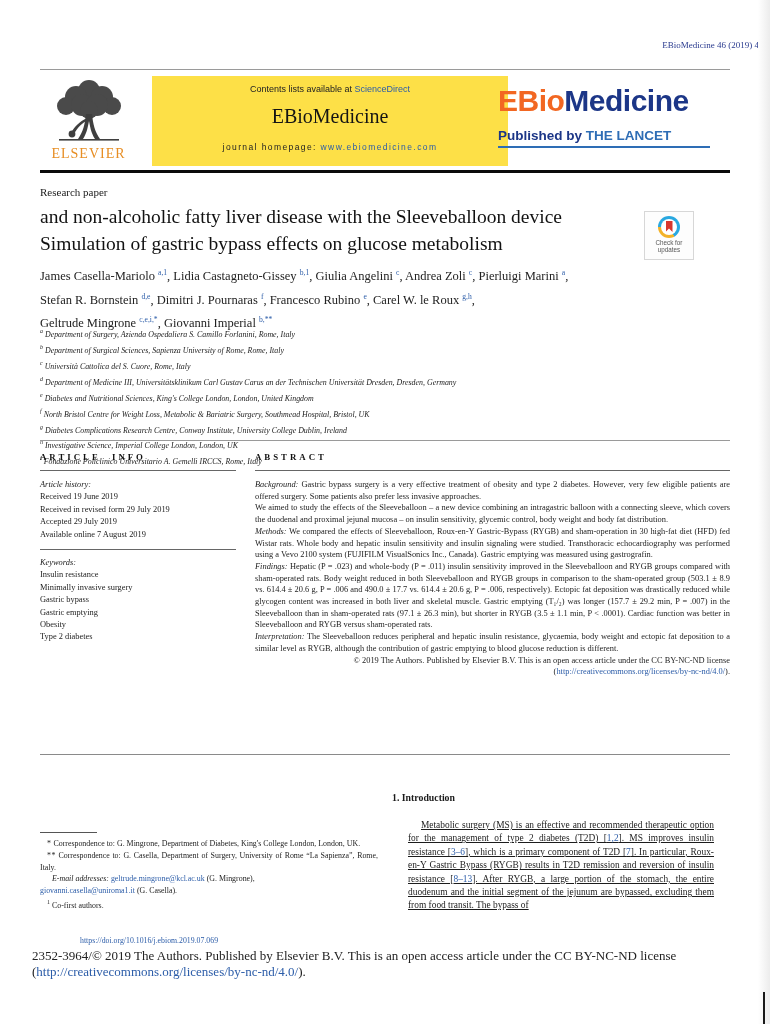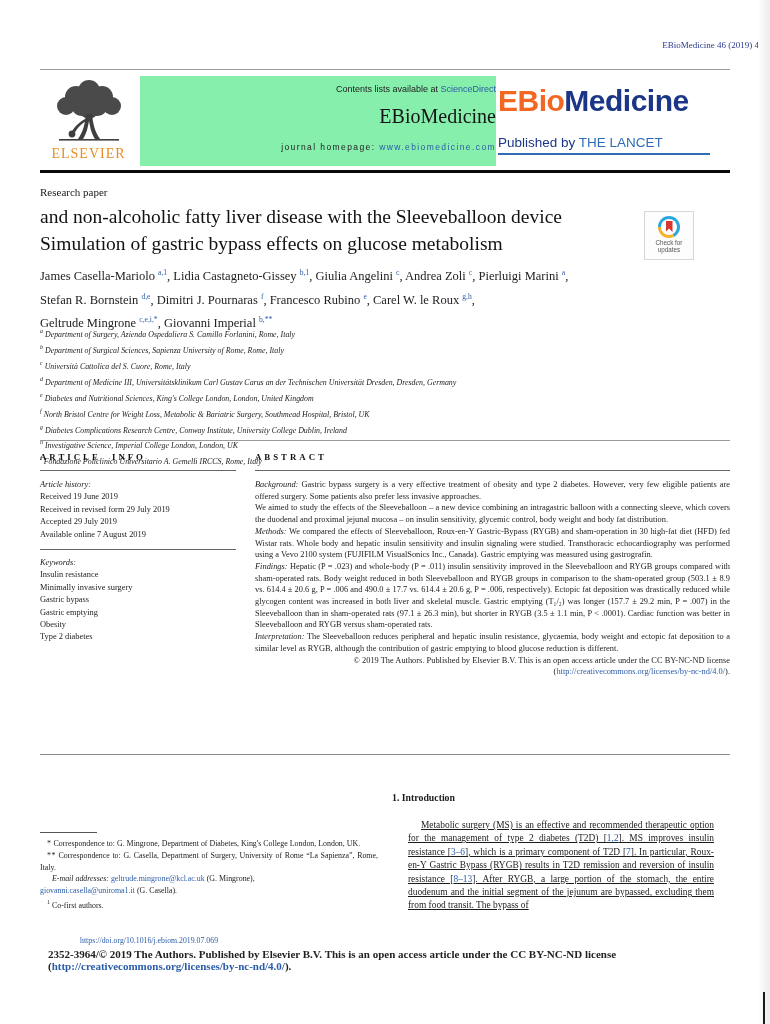--- a/index.html
+++ b/index.html
@@ -15,31 +15,31 @@
   .rule-top{top:69px;}
   .rule-mid{top:440px;}
   .rule-bottom{top:754px;background:#8a8a8a;}
 
   
   .header-row{position:absolute;top:76px;left:40px;width:690px;height:90px;}
   .elsevier{position:absolute;left:0;top:0;width:97px;height:90px;text-align:center;}
   .tree{display:block;margin:0 auto;width:80px;height:70px;}
   .els-word{font-size:14px;color:#e78e24;letter-spacing:1px;margin-top:0;}
 
-  .banner{position:absolute;left:100px;top:0;width:356px;height:90px;background:#86efac;
-          text-align:right;font-family:"Liberation Sans",sans-serif;}
+  .banner{position:absolute;left:112px;top:0;width:356px;height:90px;background:#fde047;
+          text-align:center;font-family:"Liberation Sans",sans-serif;}
   .banner-line1{padding-top:8px;font-size:9px;color:#222;}
   .banner-title{margin-top:11px;font-size:20px;font-family:"Liberation Serif",serif;color:#141414;}
   .banner-home{margin-top:14px;font-size:8.5px;letter-spacing:1.4px;color:#222;}
 
   .ebm{position:absolute;right:0;top:9px;width:232px;font-family:"Liberation Sans",sans-serif;}
   .ebm-word{font-size:30px;font-weight:bold;letter-spacing:-0.5px;line-height:32px;}
   .ebm-orange{color:#f26722;}
   .ebm-navy{color:#1c3687;}
-  .ebm-pub{margin-top:18px;font-size:13.5px;font-weight:normal;}
+  .ebm-pub{margin-top:11px;font-size:13.5px;font-weight:bold;}
   .pub-navy{color:#1c3687;}
   .pub-blue{color:#2e6db5;}
   .ebm-underline{margin-top:3px;width:212px;height:2px;background:#2e6db5;}
 
   .black-bar{position:absolute;top:170px;left:40px;width:690px;height:3px;background:#0a0a0a;}
 
   .research-paper{position:absolute;top:186px;left:40px;font-size:11px;}
   .title{position:absolute;top:204px;left:40px;width:600px;margin:0;font-weight:normal;
          font-size:19.5px;line-height:26.5px;color:#111;}
 
@@ -85,21 +85,21 @@
   .fn-rule{width:57px;height:1px;background:#555;margin-bottom:5px;}
   .fn{margin:0;font-size:7.9px;line-height:11.8px;text-align:justify;}
   .fn-indent{text-indent:7px;}
   .fn-marker{letter-spacing:0.5px;}
   .email-label{font-style:italic;}
   .email-line1{text-indent:12px;}
   .fn sup{font-size:5.9px;}
 
   
   .footer-doi{position:absolute;top:936px;left:40px;font-size:7.8px;padding-left:40px;}
-  .footer-issn{position:absolute;top:948px;left:48px;width:705px;font-size:11px;color:#222;font-weight:bold;}
+  .footer-issn{position:absolute;top:948px;left:32px;width:705px;font-size:13px;color:#222;}
 
   
   .edge-right{position:absolute;top:0;right:0;width:12px;height:1024px;
               background:linear-gradient(to right,#ffffff,#ececec);}
   .edge-mark{position:absolute;right:5px;bottom:0;width:2px;height:32px;background:#1a1a1a;}
 </style>
 </head>
 <body>
 
 <div class="page">

